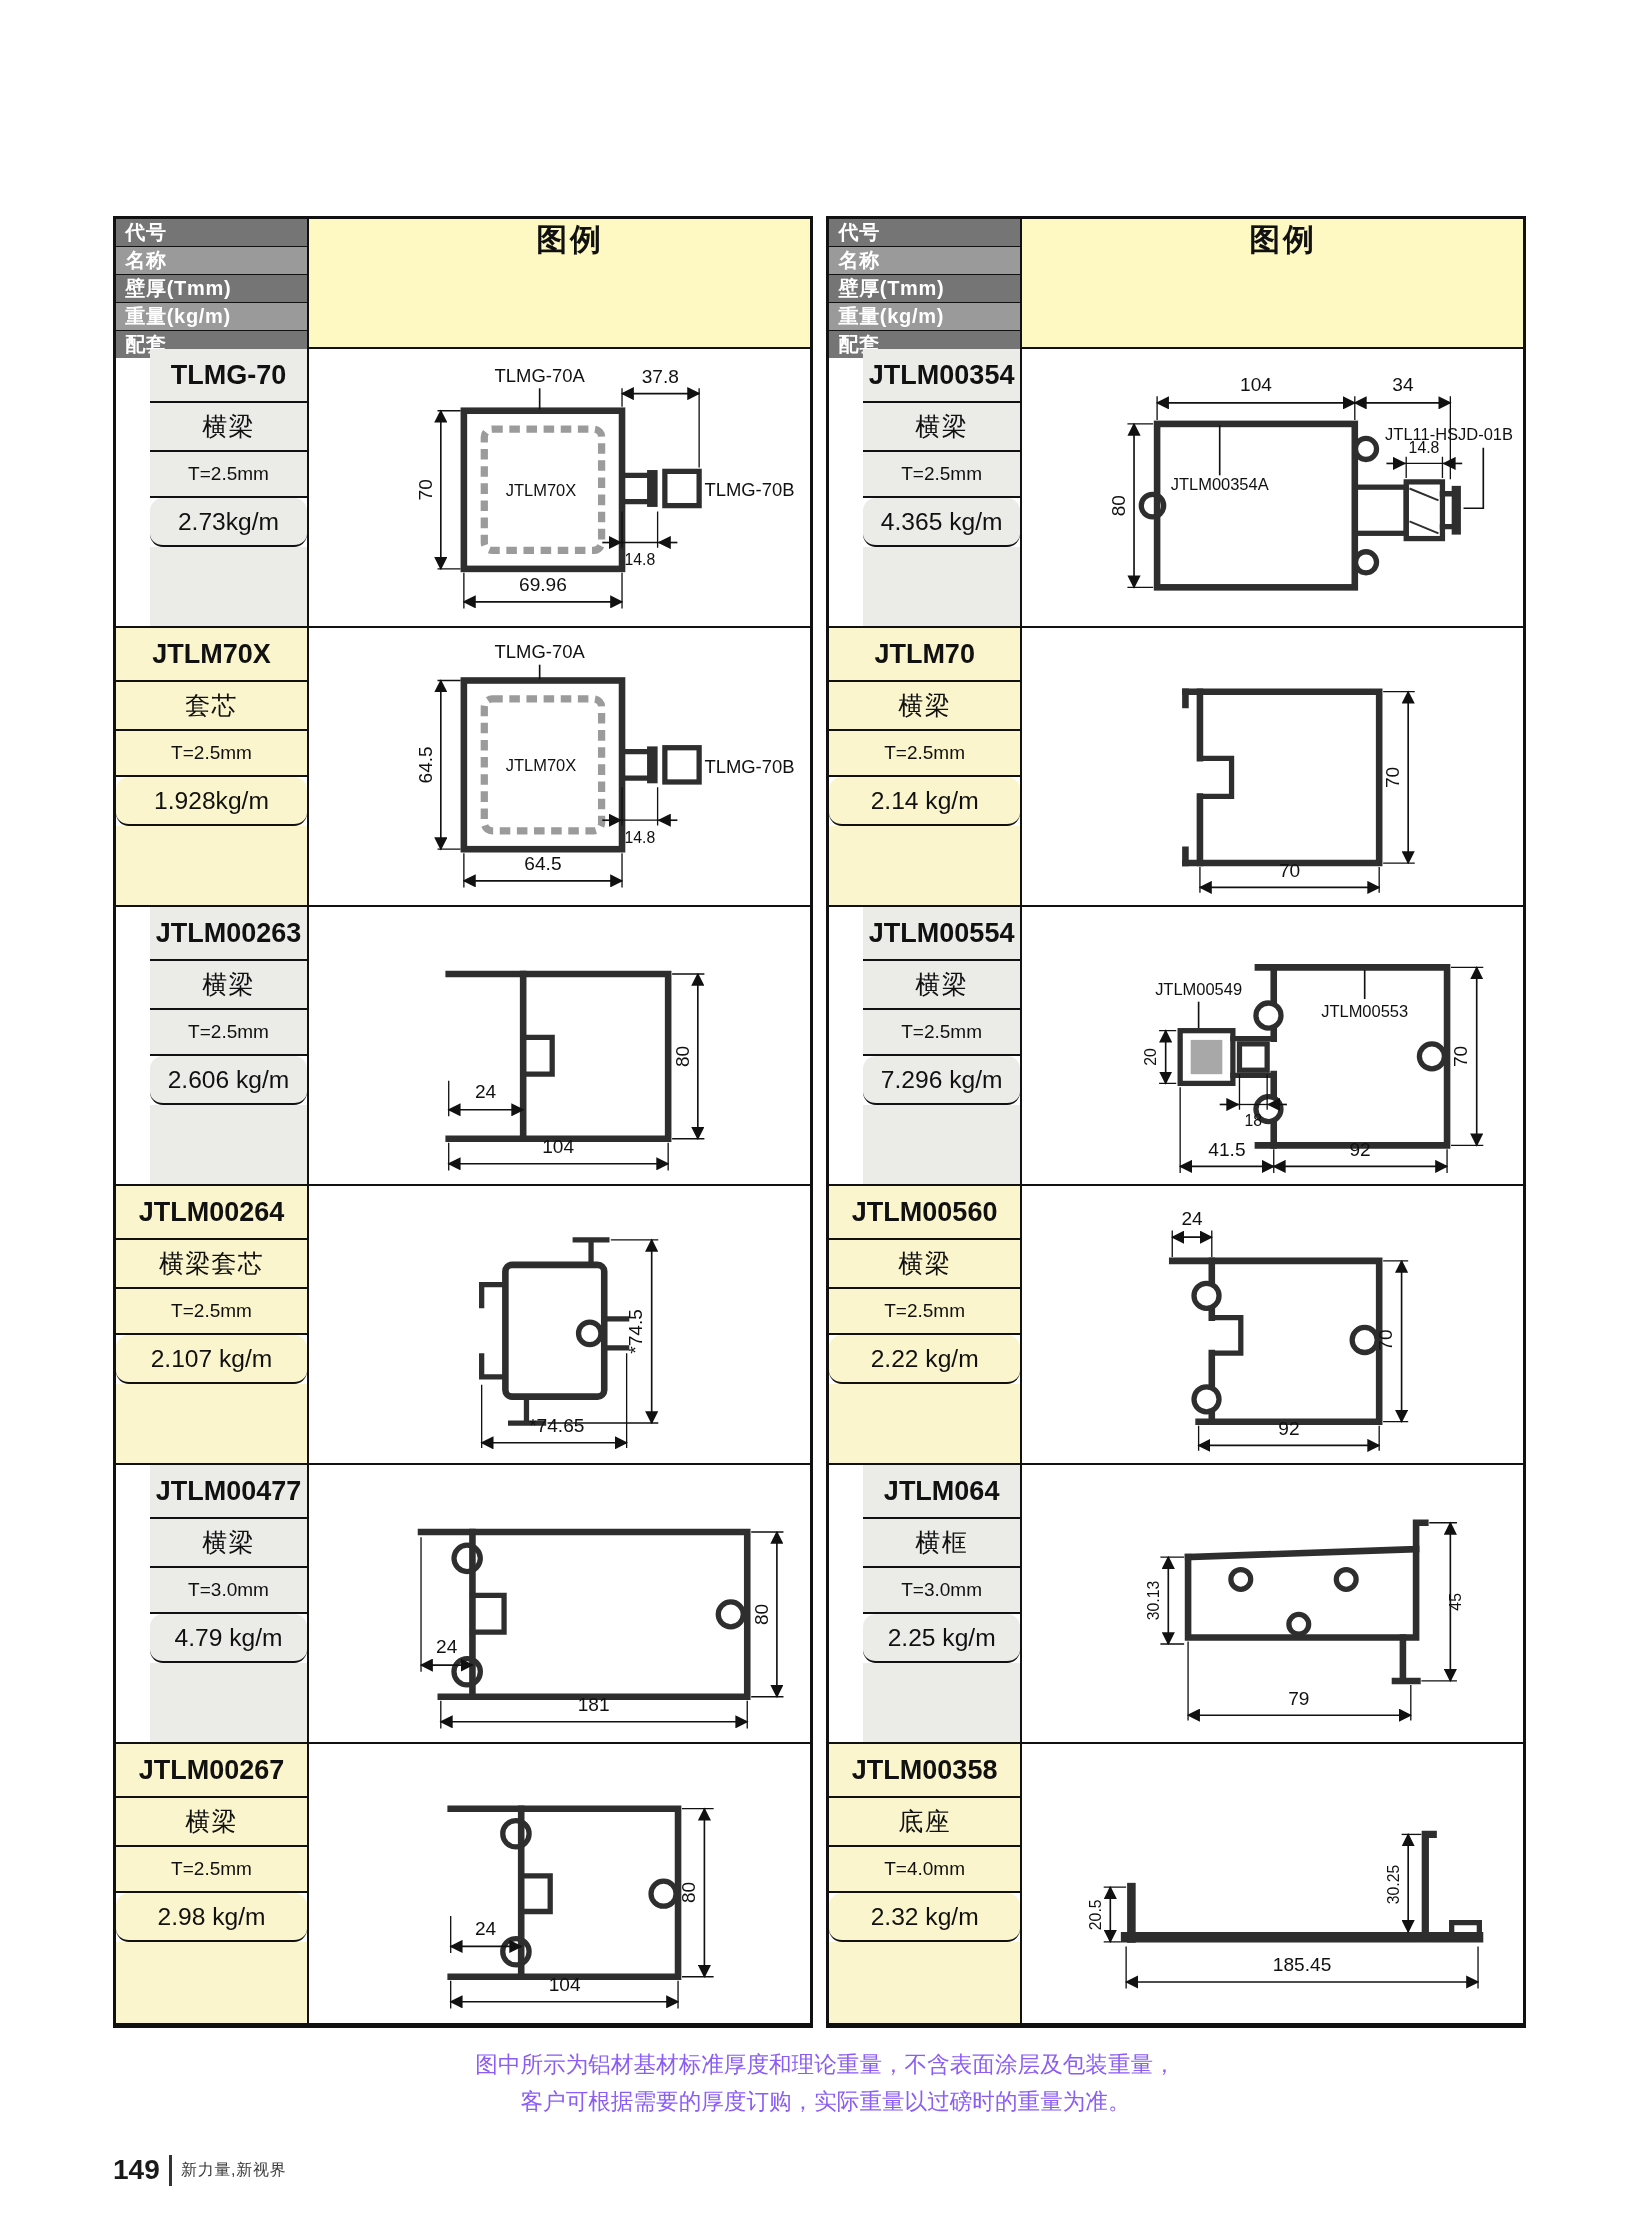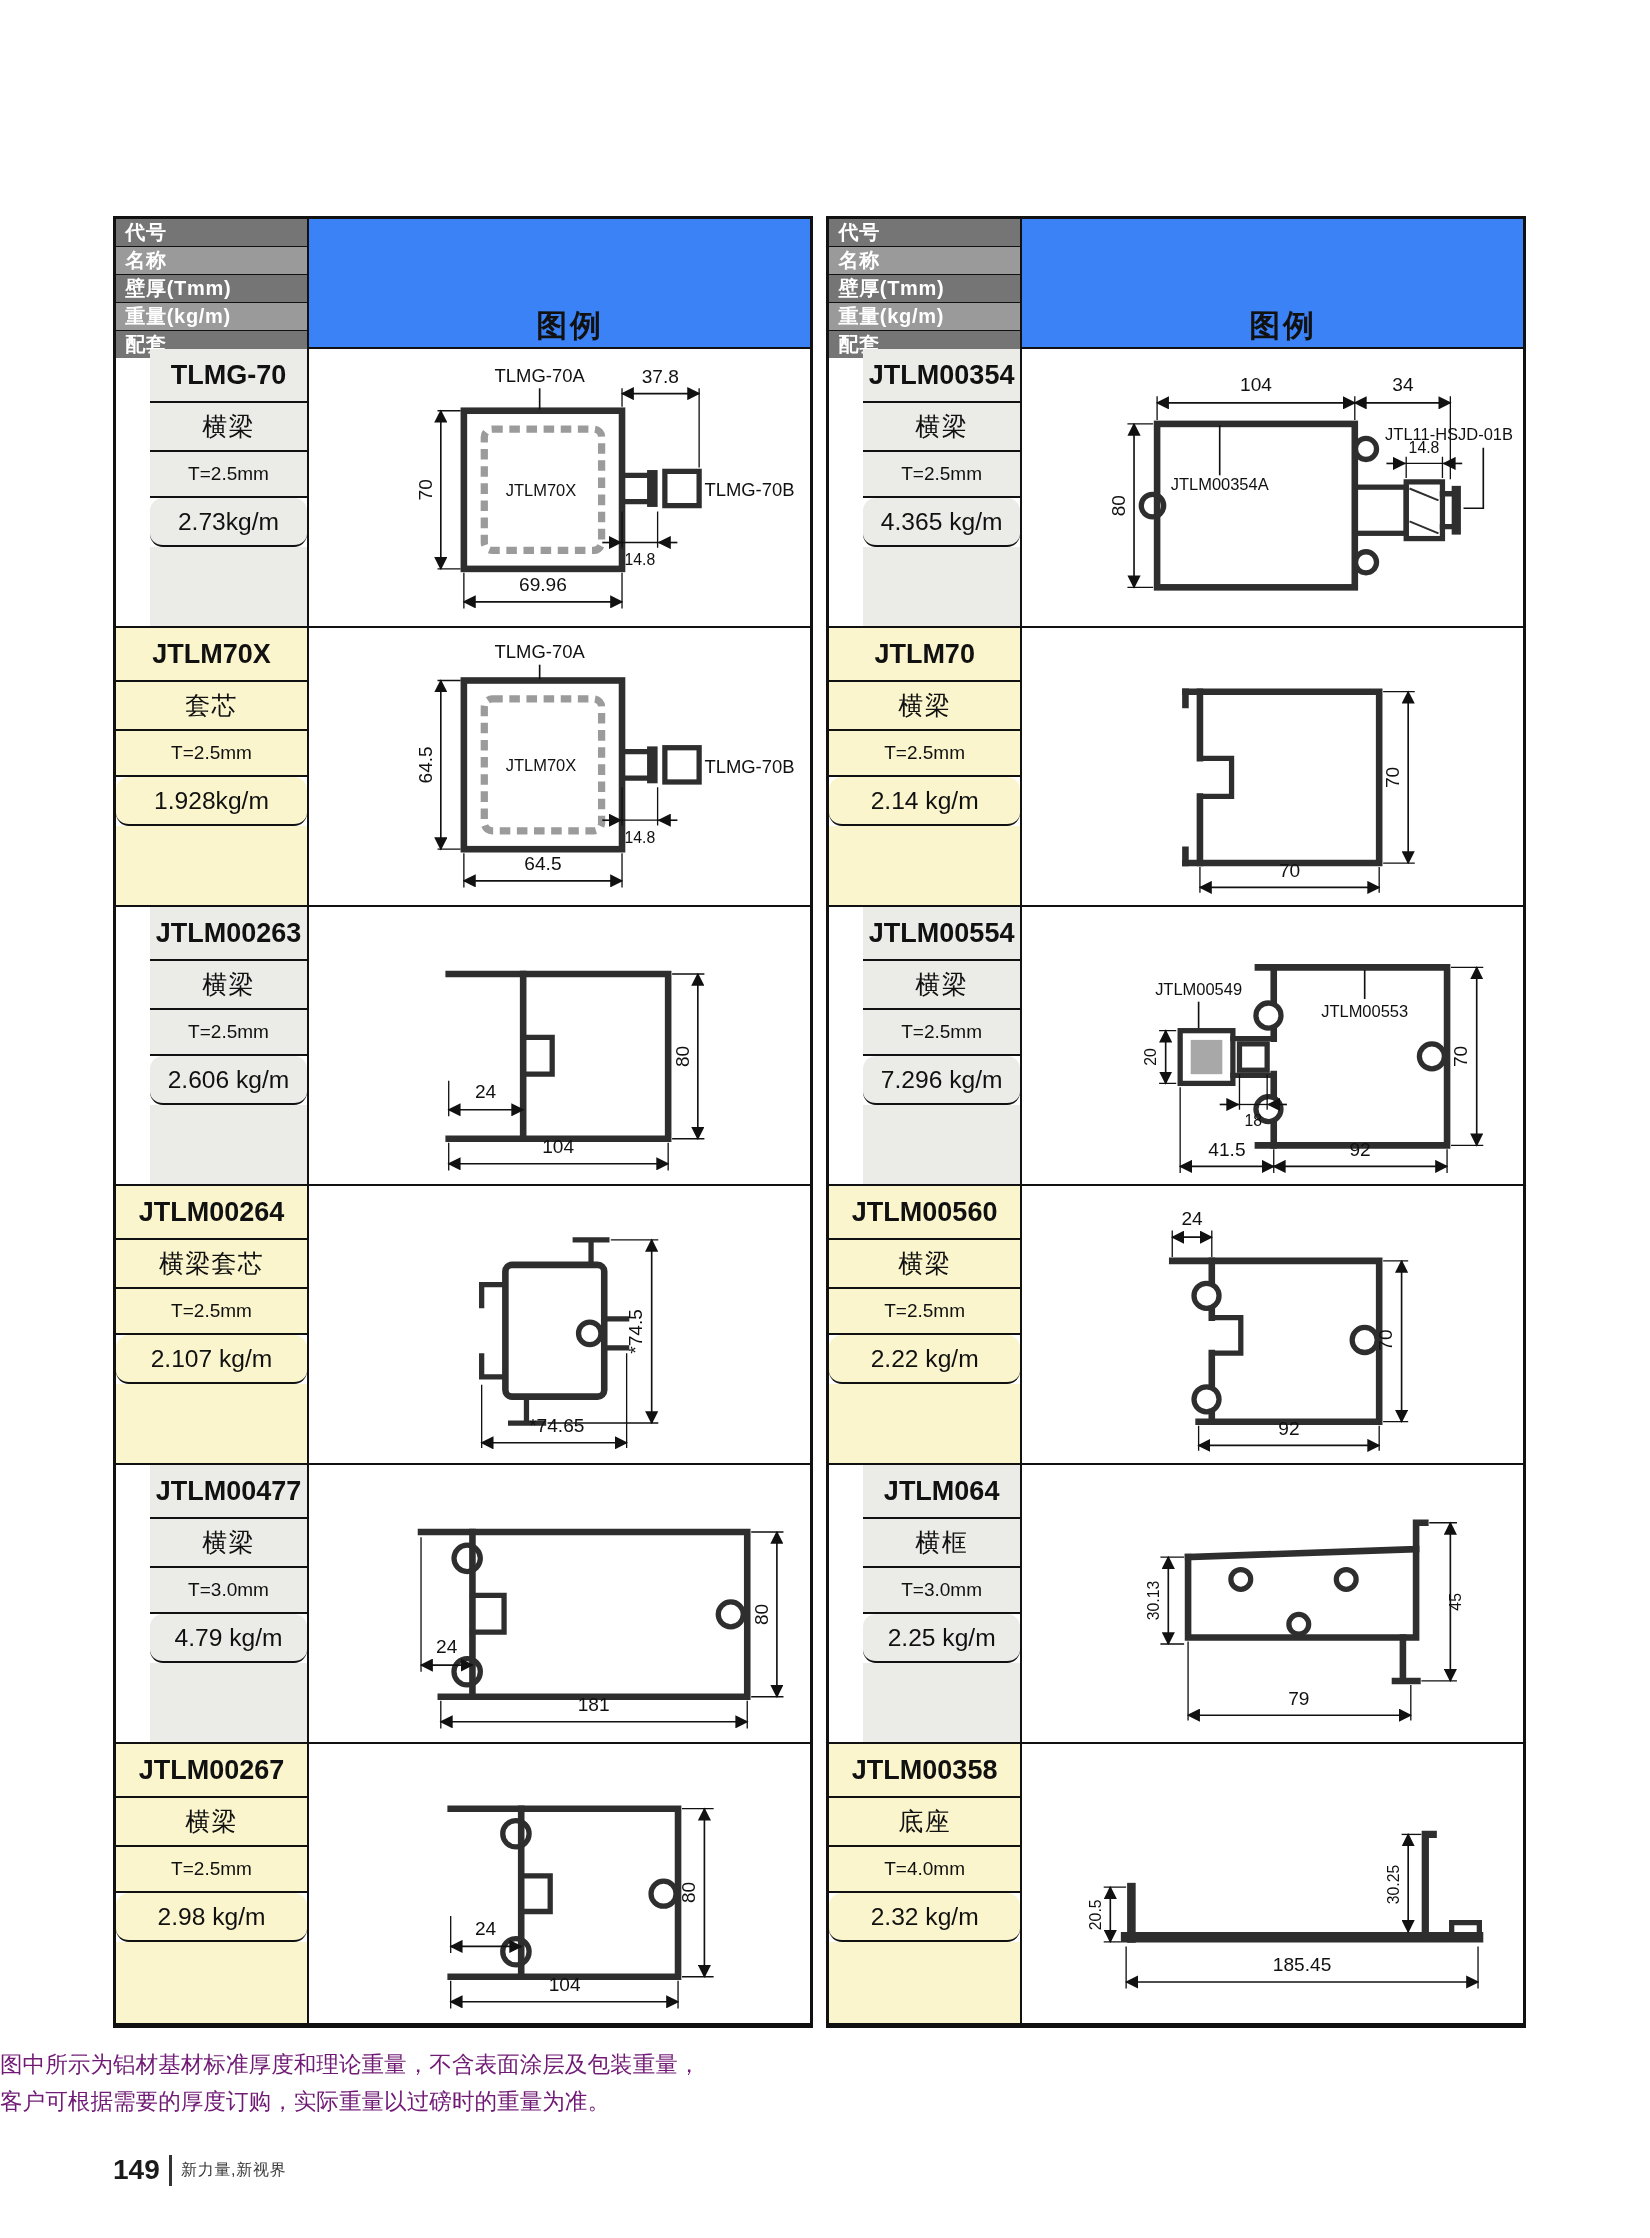--- a/index.html
+++ b/index.html
@@ -13,21 +13,21 @@
   .block.header{height:130px;}
   .info{width:193px;border-right:2px solid #111;display:flex;flex-direction:column;box-sizing:border-box;}
   .cell{border-bottom:2px solid #111;display:flex;align-items:center;justify-content:center;
         box-sizing:border-box;overflow:hidden;}
   .cell:last-child{border-bottom:none;flex:1;}
   .hcell{flex:1;border-bottom:1.3px solid #111;display:flex;align-items:center;box-sizing:border-box;
          padding-left:9.3px;color:#fff;font-weight:bold;font-size:20px;letter-spacing:0.7px;}
   .hcell:last-child{border-bottom:none;}
   .hcell.d{background:#757575;}
   .hcell.l{background:#9a9a9a;}
-  .legend{flex:1;background:#3b82f6;display:flex;align-items:flex-end;justify-content:center;
+  .legend{flex:1;background:#fef9c3;display:flex;align-items:flex-start;justify-content:center;
           font-weight:bold;font-size:31px;letter-spacing:2.7px;padding-left:21px;}
   .row-gray .cell{background:#ebebe8;margin-left:34px;}
   .row-yellow .cell{background:#faf5cc;}
   .c-code{height:54px;font-weight:bold;font-size:27px;}
   .c-name{height:49px;font-size:25px;letter-spacing:1.3px;}
   .c-th{height:46px;font-size:19px;}
   .c-wt{height:49px;font-size:24.6px;border-radius:13px;}
   .draw{flex:1;position:relative;background:#fff;}
   .dwg{position:absolute;inset:0;width:100%;height:100%;}
   
@@ -41,22 +41,22 @@
   .ext{stroke:#111;stroke-width:2;fill:none;}
   .ldr{stroke:#111;stroke-width:2.5;fill:none;}
   .hatch{stroke:#2e2e2e;stroke-width:3;fill:none;}
   text{fill:#111;}
   .mid{text-anchor:middle;}
   .lb{font-size:28px;}
   .lbs{font-size:25px;}
   .dm{font-size:29px;}
   .dms{font-size:24px;}
   
-  #note{position:absolute;left:0;top:2046px;width:100%;
-        font-size:22.6px;line-height:37px;color:#701a75;}
+  #note{position:absolute;left:0;top:2046px;width:100%;text-align:center;
+        font-size:22.6px;line-height:37px;color:#8b5cf6;}
   #pagefoot{position:absolute;left:113px;top:2154px;display:flex;align-items:center;}
   #pagenum{font-size:28px;font-weight:bold;color:#1a1a1a;}
   #pbar{width:2.7px;height:31px;background:#333;margin:0 9.3px;}
   #pbrand{font-size:16px;color:#3a3a3a;letter-spacing:0.7px;}
 </style>
 </head>
 <body>
 
 <svg width="0" height="0" style="position:absolute">
   <defs>

